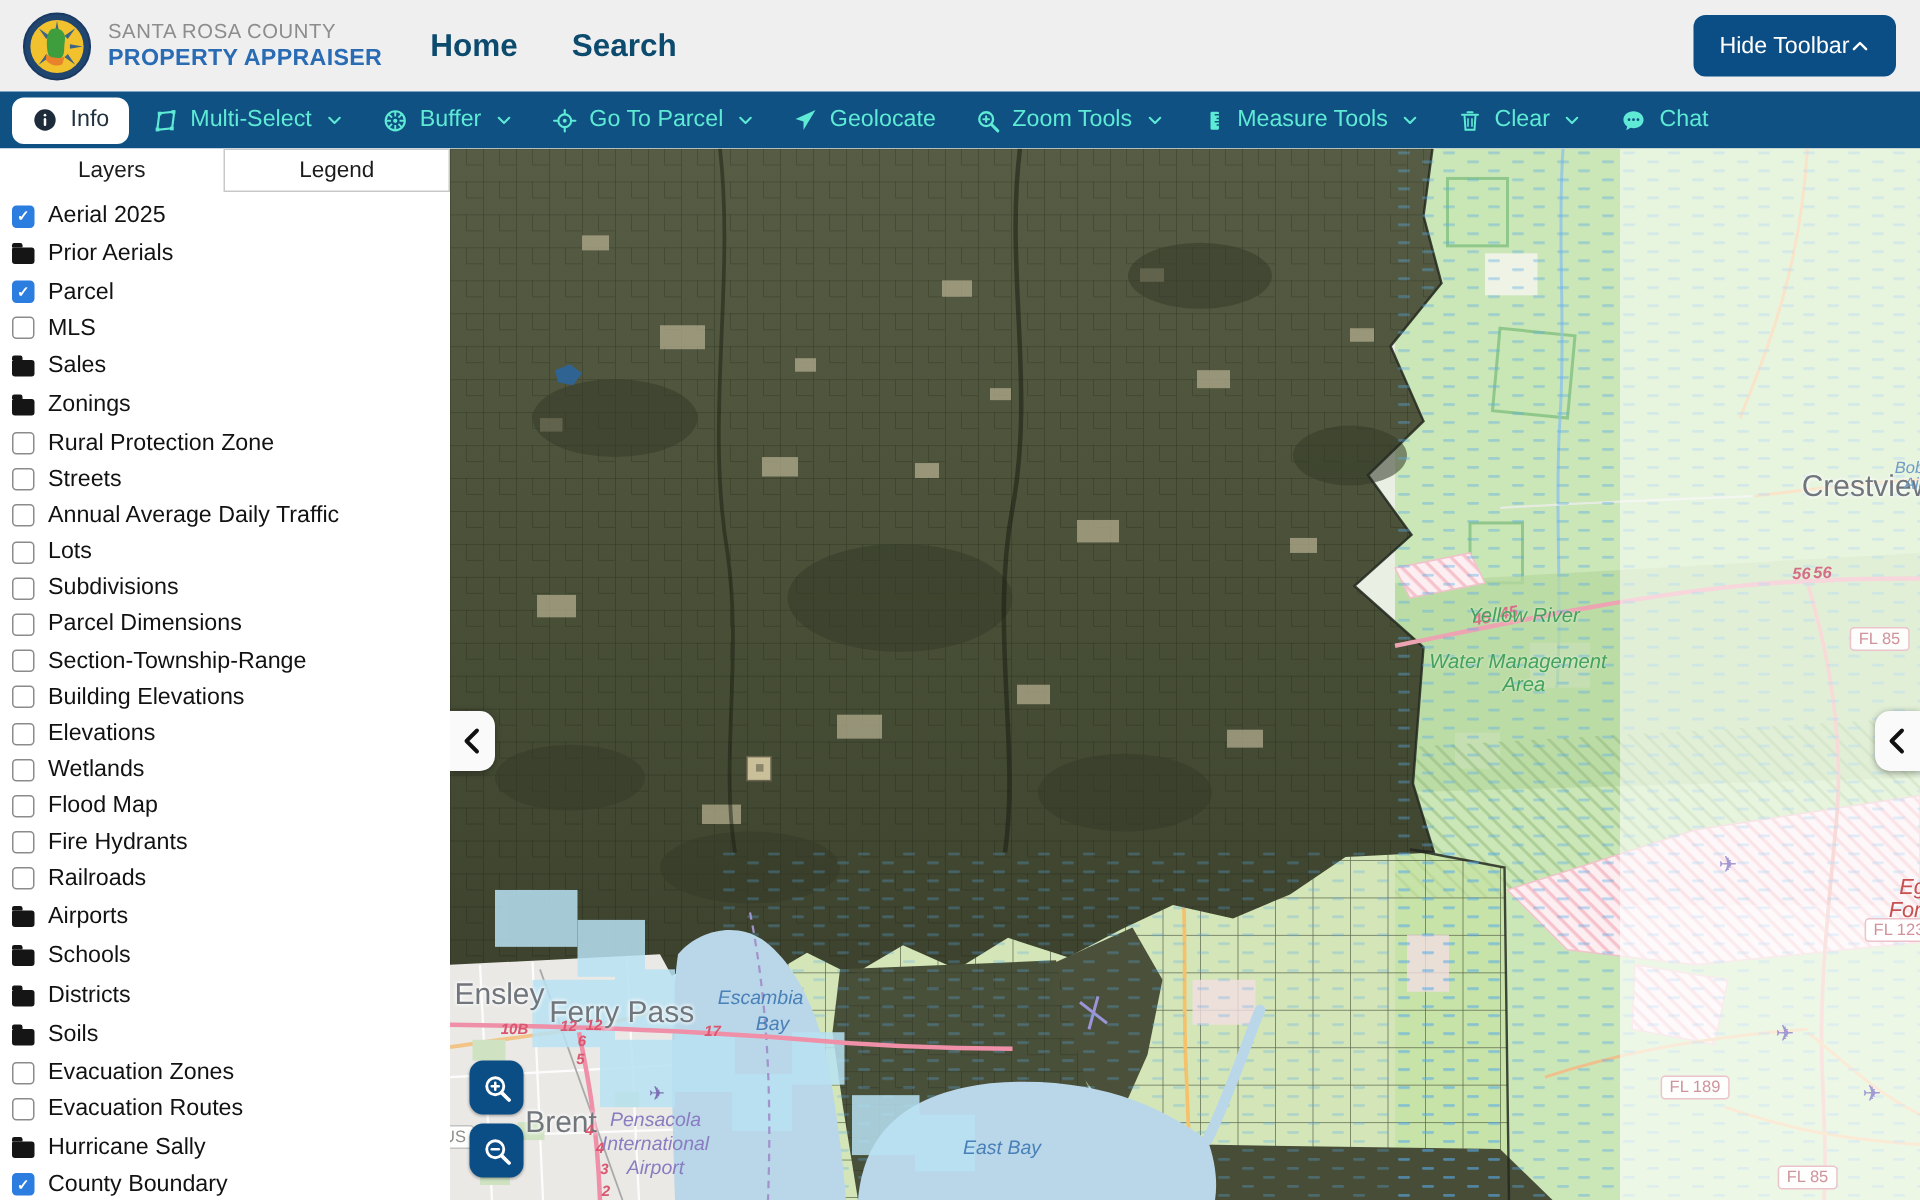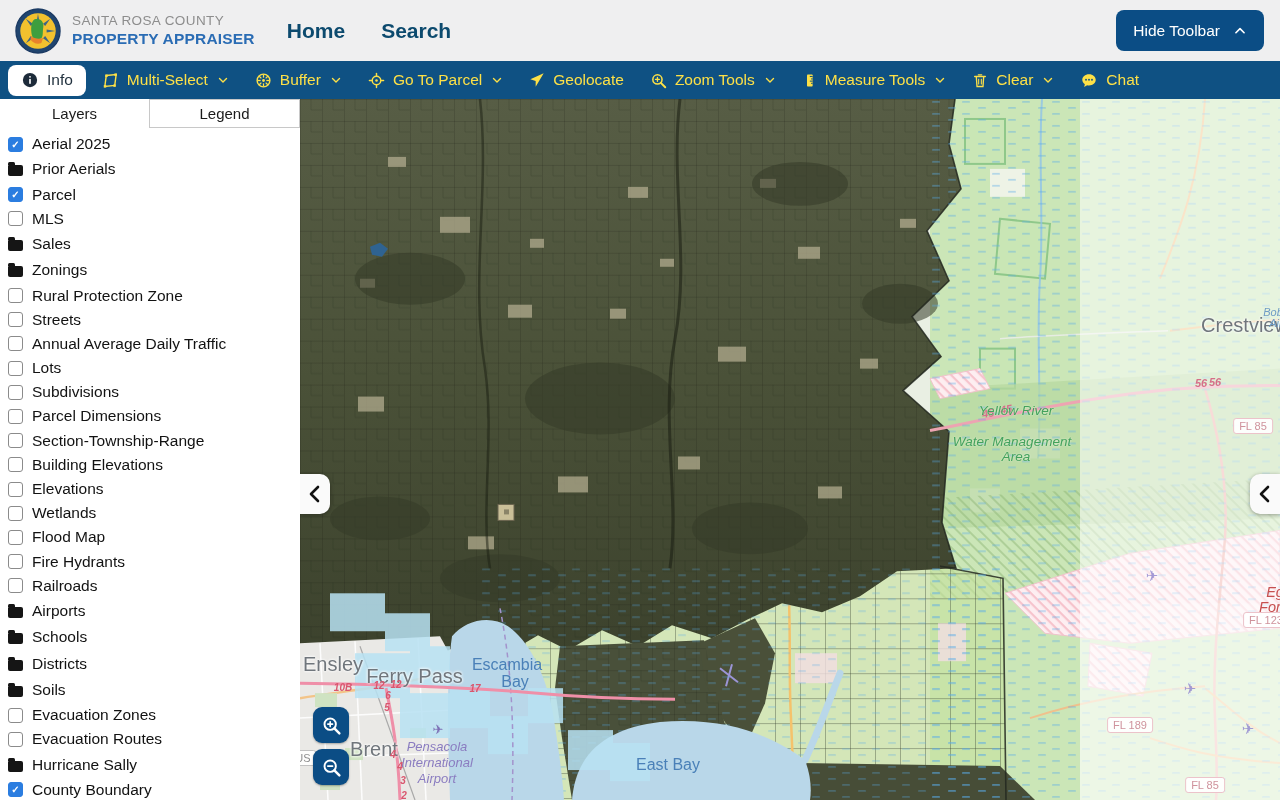--- a/index.html
+++ b/index.html
@@ -7,25 +7,25 @@
   .app{width:1280px;height:800px;display:flex;flex-direction:column}
 
   
   header{height:61px;flex:0 0 61px;background:#efeff0;display:flex;align-items:center}
   .logo{width:46px;height:46px;margin-left:15px;flex:0 0 46px}
   .brand-text{margin-left:11px;line-height:1.3}
   .brand-top{font-size:13.5px;color:#8d8d8d;letter-spacing:.4px}
   .brand-bottom{font-size:15.5px;color:#2a6cb4;font-weight:bold;letter-spacing:.2px}
   nav{display:flex;gap:36px;margin-left:32px}
   nav a{font-size:21px;color:#0c4a6e;text-decoration:none;font-weight:700;cursor:pointer}
-  .hide-toolbar{margin-left:auto;margin-right:16px;background:#0b4d85;color:#fff;border:none;border-radius:8px;height:41px;padding:0 17px;font-size:15.5px;display:flex;align-items:center;gap:13px;font-family:inherit;cursor:pointer}
+  .hide-toolbar{margin-left:auto;margin-right:16px;background:#0b4d85;color:#fff;border:none;border-radius:8px;height:41px;padding:0 17px;font-size:15.5px;display:flex;align-items:center;font-family:inherit;cursor:pointer}
 
   
   .toolbar{height:38px;flex:0 0 38px;background:#0f5183;display:flex;align-items:center;padding-left:8px}
-  .tb-item{display:flex;align-items:center;gap:8px;background:none;border:none;color:#fde047;font-size:15.5px;font-family:inherit;padding:0 13px;height:48px;cursor:pointer;white-space:nowrap}
+  .tb-item{display:flex;align-items:center;gap:8px;background:none;border:none;color:#5eead4;font-size:15.5px;font-family:inherit;padding:0 13px;height:48px;cursor:pointer;white-space:nowrap}
   .tb-item.active{background:#fff;color:#22323f;border-radius:8px;height:31px;margin-right:3px}
   .tb-icon{display:flex}.tb-icon svg{display:block}
   .tb-chev{display:flex;margin-left:1px}
 
   
   .content{flex:1;display:flex;min-height:0}
   .sidebar{width:300px;flex:0 0 300px;background:#fff;overflow:hidden}
   .tabs{display:flex;height:29px}
   .tab{flex:1;display:flex;align-items:center;justify-content:center;font-size:15px;color:#1b1b1b;cursor:pointer}
   .tab.boxed{border:1px solid #c8c8c8;background:#fff}
@@ -36,21 +36,21 @@
   .cb.checked{background:#2b7de0;border-color:#2b7de0}
   .folder-icon{width:15px;height:11px;flex:0 0 15px;background:#151515;border-radius:1px 2px 2px 2px;position:relative;margin-top:3px}
   .folder-icon::before{content:"";position:absolute;top:-3px;left:0;width:7px;height:3px;background:#151515;border-radius:1.5px 1.5px 0 0}
 
   
   .map{flex:1;position:relative;overflow:hidden;background:#e9efe3}
   .map svg.art{position:absolute;inset:0;width:100%;height:100%;display:block}
   #map-labels{position:absolute;inset:0;pointer-events:none}
   .mlabel{position:absolute;transform:translate(-50%,-50%);white-space:nowrap}
   .city{color:#70767c;font-size:20px;text-shadow:0 0 3px #fff,0 0 3px #fff}
-  .water{color:#4a80b8;font-size:16px}
+  .water{color:#4a80b8;font-style:italic;font-size:13px}
   .water-sm{color:#6f9cc6;font-style:italic;font-size:11px}
   .airport{color:#8a7cc0;font-style:italic;font-size:13px}
   .greenlbl{color:#43a25c;font-style:italic;font-size:13.5px;text-shadow:0 0 2px rgba(255,255,255,.6)}
   .forestred{color:#c75050;font-style:italic;font-size:14.5px}
   .shield{background:rgba(255,255,255,.92);border:1px solid #ecc3ca;color:#cf939c;font-size:11px;padding:1px 5px;border-radius:3px}
   .shield-gray{background:rgba(255,255,255,.92);border:1px solid #c2c2c2;color:#8e8e8e;font-size:11px;padding:1px 5px;border-radius:3px}
   .roadnum{color:#d66d88;font-style:italic;font-size:11px;font-weight:bold}
   .exitnum{color:#d9566e;font-style:italic;font-size:10px;font-weight:bold}
   .plane{color:#948ad0;font-size:15px;opacity:.85}
   .plane-dk{color:#7d6fb5;font-size:13px}

